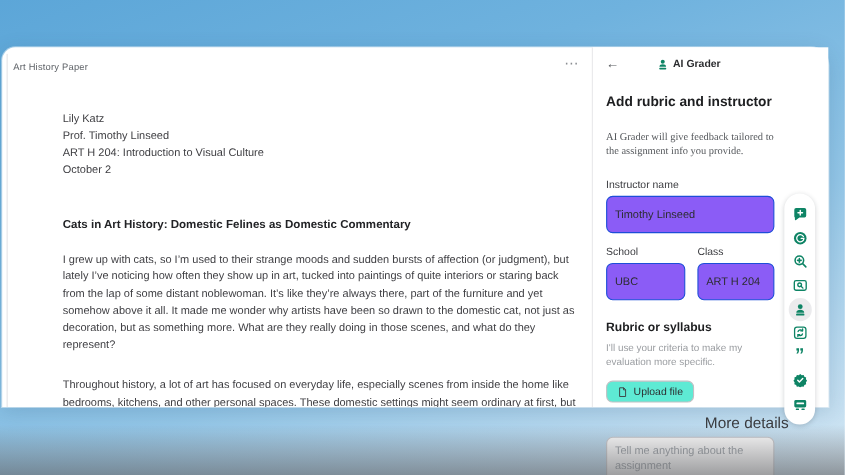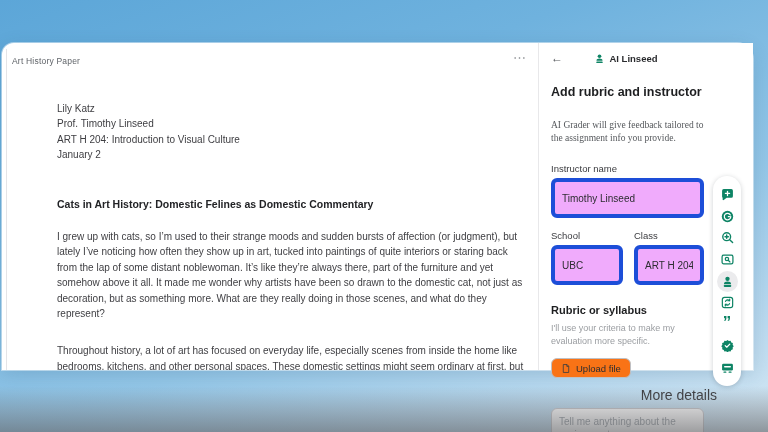--- a/index.html
+++ b/index.html
@@ -32,31 +32,31 @@
   .panel { position:absolute; left:536px; top:0; width:215px; height:100%; border-left:1px solid #e8e8ea; background:#fff; }
   .panel-header { height:30px; display:flex; align-items:center; padding:0 12px; position:relative; }
   .back-arrow { font-size:12px; color:#55585c; cursor:pointer; line-height:1; }
   .panel-title-wrap { position:absolute; left:0; right:40px; top:0; height:30px; display:flex; align-items:center; justify-content:center; gap:4px; }
   .panel-title { font-size:9.5px; font-weight:bold; color:#2a2b2e; }
   .panel-body { padding:12px 0 0 12px; width:178px; }
   .panel-h2 { font-size:12.5px; font-weight:bold; color:#1d1e20; margin-bottom:20px; }
   .panel-sub { font-size:9.5px; line-height:13px; color:#55585c; width:160px; margin-bottom:18px;font-family:Liberation Serif, serif; }
   .field-label { font-size:9.5px; color:#3a3b3f; margin-bottom:4px; }
   .tb-input {
-    width:153px; height:21px; border:4px solid #1d4ed8; border-radius:6px;
-    font-family:"Liberation Sans",sans-serif; font-size:10px; color:#2c2d30; padding:16px 7px; background:#f0abfc; outline:none;
+    width:153px; height:21px; border:1px solid #1d4ed8; border-radius:6px;
+    font-family:"Liberation Sans",sans-serif; font-size:10px; color:#2c2d30; padding:16px 7px; background:#8b5cf6; outline:none;
   }
   .row2 { display:flex; gap:11px; margin-top:12px; }
   .row2 .col-school .tb-input { width:72px; }
   .row2 .col-class  .tb-input { width:70px; }
   .rubric-h { font-size:11px; font-weight:bold; color:#1d1e20; margin-top:19px; margin-bottom:6px; }
   .rubric-hint { font-size:9px; line-height:12.5px; color:#9a9da1; width:158px; margin-bottom:11px; }
   .upload-btn {
     display:inline-flex; align-items:center; gap:5px; height:20px; padding:0 9px;
-    border:1px solid #bfc0c4; border-radius:6px; background:#f97316; cursor:pointer;
+    border:1px solid #bfc0c4; border-radius:6px; background:#5eead4; cursor:pointer;
     font-size:9.5px; color:#2c2d30; font-family:"Liberation Sans",sans-serif;
   }
   .more-label { font-size:14px; color:#3a3b3f; margin-top:9px; margin-bottom:5px;text-align:right; }
   .more-textarea {
     width:153px; height:51px; border:1px solid #c9c9cd; border-radius:6px; resize:none;
     font-family:"Liberation Sans",sans-serif; font-size:10px; line-height:13px; color:#2c2d30;
     padding:6px 7px; outline:none; position:relative;
   }
   .more-textarea::placeholder { color:#9aa0a6; }
   .ta-wrap { position:relative; width:153px; }
@@ -91,38 +91,38 @@
 
     <div class="doc-area">
       <div class="doc-title">Art History Paper</div>
       <div class="menu-dots">⋯</div>
 
       <div class="doc-content">
         <div class="doc-header">
           <div>Lily Katz</div>
           <div>Prof. Timothy Linseed</div>
           <div>ART H 204: Introduction to Visual Culture</div>
-          <div>January 2</div>
+          <div>October 2</div>
         </div>
         <div class="doc-heading">Cats in Art History: Domestic Felines as Domestic Commentary</div>
         <div class="doc-para">I grew up with cats, so I’m used to their strange moods and sudden bursts of affection (or judgment), but lately I’ve noticing how often they show up in art, tucked into paintings of quite interiors or staring back from the lap of some distant noblewoman. It’s like they’re always there, part of the furniture and yet somehow above it all. It made me wonder why artists have been so drawn to the domestic cat, not just as decoration, but as something more. What are they really doing in those scenes, and what do they represent?</div>
         <div class="doc-para">Throughout history, a lot of art has focused on everyday life, especially scenes from inside the home like bedrooms, kitchens, and other personal spaces. These domestic settings might seem ordinary at first, but they actually say a lot about what’s going on socially, politically, and personally during the time the artwork was made. Artists often include objects like furniture or animals (like cats) not just to make things look realistic, but to make a point about things like gender roles, emotions, and how people live. In this</div>
       </div>
     </div>
 
     <div class="panel">
       <div class="panel-header">
         <span class="back-arrow">←</span>
         <div class="panel-title-wrap">
           <svg width="11" height="11" viewBox="0 0 24 24" fill="#0E8465">
               <circle cx="12" cy="7" r="4"></circle>
               <path d="M5.5 16c0-2.5 3-4 6.5-4s6.5 1.5 6.5 4v1h-13z"></path>
               <rect x="5" y="18.5" width="14" height="3.5" rx="1.5"></rect>
             </svg>
-          <span class="panel-title">AI Linseed</span>
+          <span class="panel-title">AI Grader</span>
         </div>
       </div>
 
       <div class="panel-body">
         <div class="panel-h2">Add rubric and instructor</div>
         <div class="panel-sub">AI Grader will give feedback tailored to the assignment info you provide.</div>
 
         <div class="field-label">Instructor name</div>
         <input class="tb-input" type="text" value="Timothy Linseed" style="">
 

